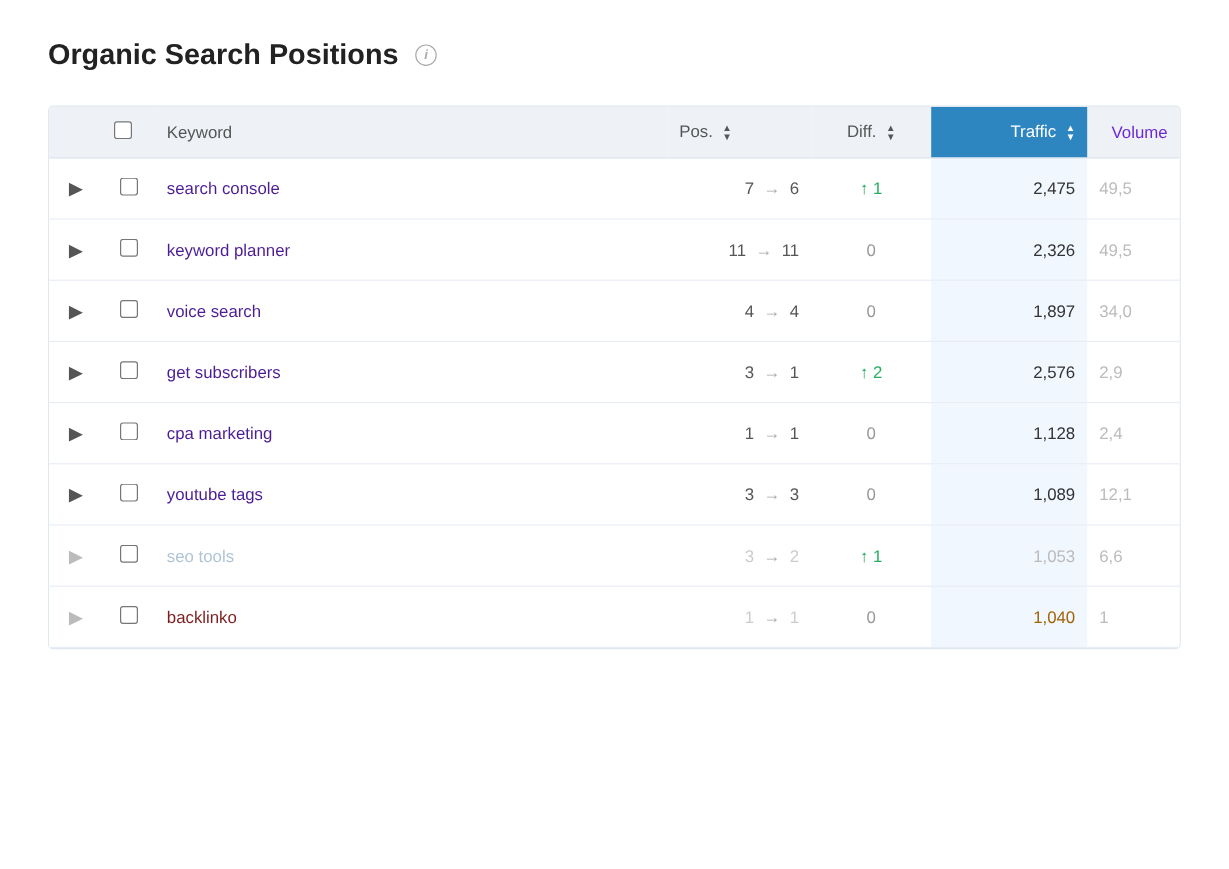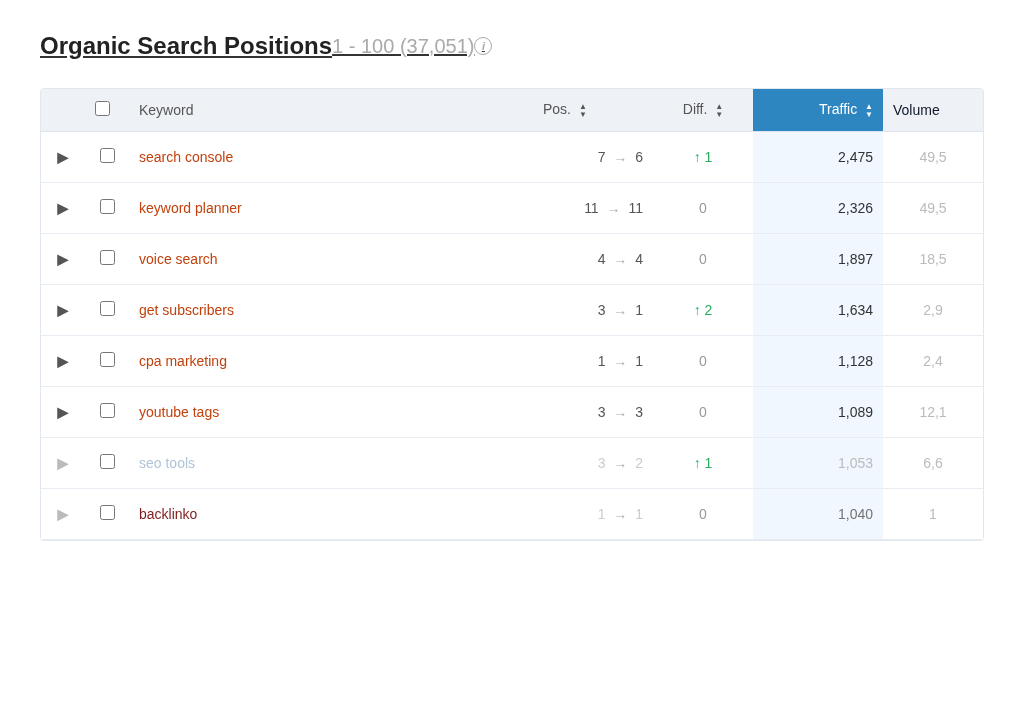--- a/index.html
+++ b/index.html
@@ -5,23 +5,22 @@
     * { box-sizing: border-box; margin: 0; padding: 0; }
     body {
       font-family: -apple-system, BlinkMacSystemFont, 'Segoe UI', Arial, sans-serif;
       background: #fff;
       color: #333;
       padding: 32px 40px;
     }
     .page-title-wrapper {
       display: flex;
       align-items: center;
-      gap: 0;
+      gap: 14px;
       margin-bottom: 28px;
-      text-decoration: underline;
     }
     .page-title-main {
       font-size: 24px;
       font-weight: 700;
       color: #222;
     }
     .page-title-sub {
       font-size: 20px;
       font-weight: 400;
       color: #aaa;
@@ -63,21 +62,21 @@
       border-bottom: 1px solid #dde3ed;
       white-space: nowrap;
       user-select: none;
     }
     thead th.th-expand { width: 44px; }
     thead th.th-check { width: 44px; }
     thead th.th-keyword { min-width: 200px; }
     thead th.th-pos { width: 120px; }
     thead th.th-diff { width: 100px; text-align: center; }
     thead th.th-traffic { width: 130px; text-align: right; background: #2e86c1; color: #fff; }
-    thead th.th-volume { width: 100px; text-align: left; color: #0f172a; }
+    thead th.th-volume { width: 77px; text-align: right; color: #6d28d9; }
 
     .sort-icon {
       display: inline-flex;
       flex-direction: column;
       margin-left: 4px;
       vertical-align: middle;
       line-height: 1;
     }
     .sort-icon span {
       font-size: 8px;
@@ -128,21 +127,21 @@
     .expand-btn.faded-btn {
       color: #bbb;
     }
     .checkbox {
       width: 15px;
       height: 15px;
       cursor: pointer;
       accent-color: #2e86c1;
     }
     .keyword-cell a {
-      color: #c2410c;
+      color: #4c1d95;
       text-decoration: none;
       font-size: 14px;
     }
     .pos-cell {
       text-align: right;
       color: #555;
       white-space: nowrap;
     }
     .pos-arrow {
       color: #aaa;
@@ -158,30 +157,29 @@
     .diff-neutral {
       color: #999;
     }
     .traffic-cell {
       text-align: right;
       color: #333;
       font-weight: 400;
       background: #f0f7ff;
     }
     .volume-cell {
-      text-align: center;
+      text-align: left;
       color: #bbb;
     }
   </style>
 </head>
 <body>
 
 <div class="page-title-wrapper">
   <span class="page-title-main">Organic Search Positions</span>
-  <span class="page-title-sub">1 - 100 (37,051)</span>
   <span class="info-icon">i</span>
 </div>
 
 <div class="table-wrapper">
   <table>
     <thead>
       <tr>
         <th class="th-expand"></th>
         <th class="th-check">
           <input type="checkbox" class="checkbox" style="">
@@ -234,29 +232,29 @@
           <td class="traffic-cell">2,326</td>
           <td class="volume-cell">49,5</td>
         </tr>
         <tr>
           <td class="td-expand"><button class="expand-btn">▶</button></td>
           <td class="td-check"><input type="checkbox" class="checkbox" style=""></td>
           <td class="keyword-cell"><a href="#">voice search</a></td>
           <td class="pos-cell">4 <span class="pos-arrow">→</span> 4</td>
           <td class="diff-cell"><span class="diff-neutral">0</span></td>
           <td class="traffic-cell">1,897</td>
-          <td class="volume-cell">18,5</td>
+          <td class="volume-cell">34,0</td>
         </tr>
         <tr>
           <td class="td-expand"><button class="expand-btn">▶</button></td>
           <td class="td-check"><input type="checkbox" class="checkbox" style=""></td>
           <td class="keyword-cell"><a href="#">get subscribers</a></td>
           <td class="pos-cell">3 <span class="pos-arrow">→</span> 1</td>
           <td class="diff-cell"><span class="diff-up">↑ 2</span></td>
-          <td class="traffic-cell">1,634</td>
+          <td class="traffic-cell">2,576</td>
           <td class="volume-cell">2,9</td>
         </tr>
         <tr>
           <td class="td-expand"><button class="expand-btn">▶</button></td>
           <td class="td-check"><input type="checkbox" class="checkbox" style=""></td>
           <td class="keyword-cell"><a href="#">cpa marketing</a></td>
           <td class="pos-cell">1 <span class="pos-arrow">→</span> 1</td>
           <td class="diff-cell"><span class="diff-neutral">0</span></td>
           <td class="traffic-cell">1,128</td>
           <td class="volume-cell">2,4</td>
@@ -278,18 +276,18 @@
           <td class="diff-cell"><span class="diff-up">↑ 1</span></td>
           <td class="traffic-cell" style="color: rgb(187, 187, 187);">1,053</td>
           <td class="volume-cell">6,6</td>
         </tr>
         <tr class="faded">
           <td class="td-expand"><button class="expand-btn faded-btn">▶</button></td>
           <td class="td-check"><input type="checkbox" class="checkbox" style=""></td>
           <td class="keyword-cell"><a href="#" style="color: #7f1d1d;">backlinko</a></td>
           <td class="pos-cell" style="color: rgb(204, 204, 204);">1 <span class="pos-arrow">→</span> 1</td>
           <td class="diff-cell"><span class="diff-neutral">0</span></td>
-          <td class="traffic-cell" style="color: #737373;">1,040</td>
+          <td class="traffic-cell" style="color: #a16207;">1,040</td>
           <td class="volume-cell">1</td>
         </tr>
       </tbody>
   </table>
 </div>
 
 </body></html>

